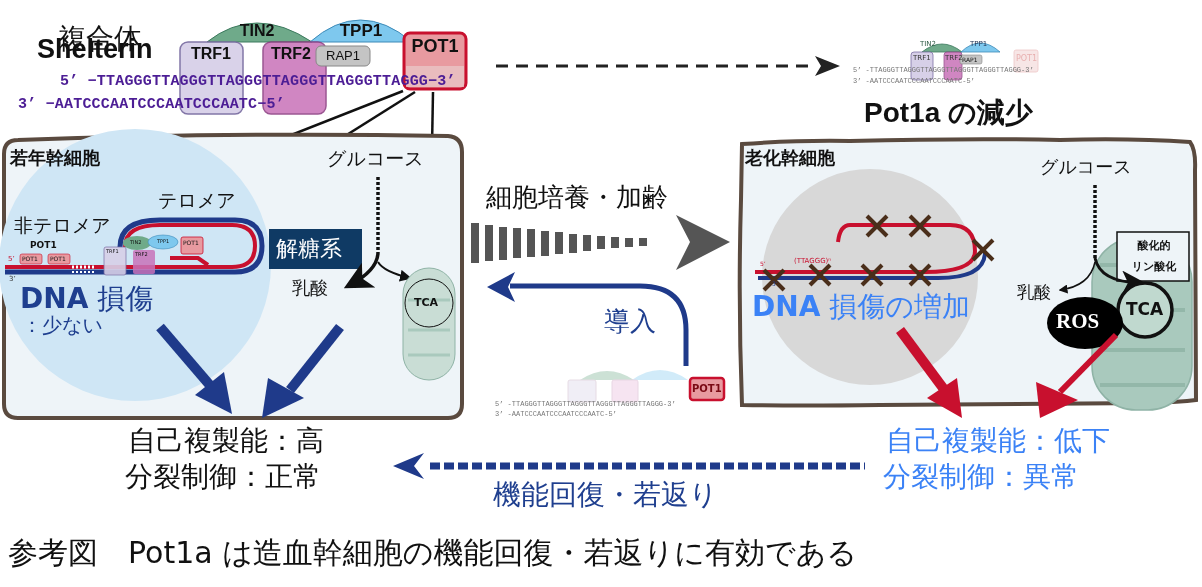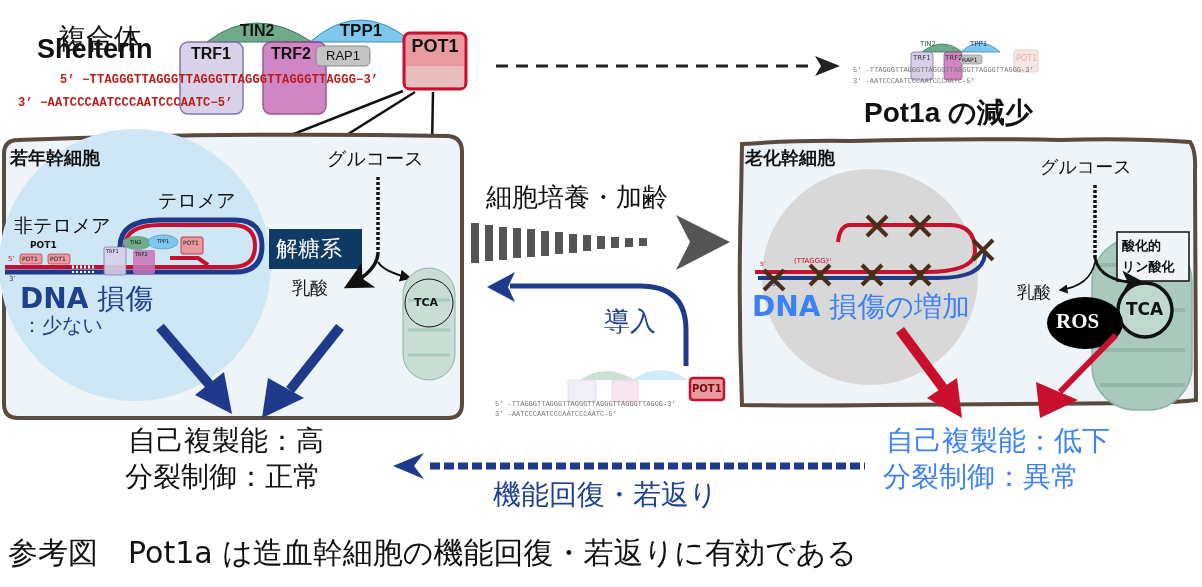--- a/index.html
+++ b/index.html
@@ -2,21 +2,21 @@
 <html><head>
 <meta charset="utf-8">
 <style>
   html, body { margin: 0; padding: 0; background: #ffffff; }
   body { width: 1202px; height: 587px; position: relative; overflow: hidden;
          font-family: "DejaVu Sans", "Liberation Sans", sans-serif; color: #111; }
   .abs { position: absolute; white-space: nowrap; }
   #art { position: absolute; left: 0; top: 0; }
   .shel-title { font-family: "Liberation Sans", sans-serif; font-weight: bold; font-size: 27px; line-height: 28px; }
   .shel-sub { font-size: 28px; line-height: 30px; }
-  .seq { font-family: "Liberation Mono", "DejaVu Sans Mono", monospace; font-weight: bold; color: #b91c1c; font-size: 12px; letter-spacing: 0.2px; }
+  .seq { font-family: "Liberation Mono", "DejaVu Sans Mono", monospace; font-weight: bold; color: #4c1d95; font-size: 15px; letter-spacing: 0.2px; }
   .seq-small { font-family: "Liberation Mono", monospace; color: #777; font-size: 7px; }
   .prot { font-family: "Liberation Sans", sans-serif; font-weight: bold; text-align: center; }
   .cell-title { font-size: 18px; font-weight: bold; text-align: right; }
   .big-label { font-size: 26px; }
   .blue { color: #1f3f8f; }
   .dark-red { color: #3b82f6; }
   .outcome { font-size: 28px; line-height: 36px; }
   .caption { font-size: 30px; }
 </style>
 </head>
@@ -221,21 +221,21 @@
 <div class="abs big-label blue" style="left:22px; top:312px; font-size:20px;">：少ない</div>
 
 <div class="abs" style="left:486px; top:180px; font-size:26px;">細胞培養・加齢</div>
 <div class="abs blue" style="left:565px; top:304px; font-size:26px;margin-left:39px;">導入</div>
 <div class="abs" style="left:692px; top:383px; font-size:10px; font-weight:bold; color:#7a0a14;">POT1</div>
 <div class="abs seq-small" style="left:495px; top:400px; font-size:7px;">5’ -TTAGGGTTAGGGTTAGGGTTAGGGTTAGGGTTAGGG-3’</div>
 <div class="abs seq-small" style="left:495px; top:410px; font-size:7px;">3’ -AATCCCAATCCCAATCCCAATC-5’</div>
 
 <div class="abs cell-title" style="left:745px; top:146px;">老化幹細胞</div>
 <div class="abs" style="left:1040px; top:155px; font-size:18px;">グルコース</div>
-<div class="abs" style="left:1122px; top:235px; font-size:13px; font-weight:bold; line-height:21px; text-align:left; width:64px;">
+<div class="abs" style="left:1122px; top:235px; font-size:11px; font-weight:bold; line-height:21px; text-align:center; width:64px;">
     <div>酸化的</div>
     <div>リン酸化</div>
   </div>
 <div class="abs" style="left:1017px; top:281px; font-size:17px;">乳酸</div>
 <div class="abs" style="left:1056px; top:309px; font-size:21px; font-weight:bold; color:#fff; font-family:'Liberation Serif',serif;">ROS</div>
 <div class="abs" style="left:1126px; top:299px; font-size:17px; font-weight:bold;">TCA</div>
 <div class="abs" style="left:794px; top:257px; font-size:7px; color:#c8102e;">(TTAGGG)ⁿ</div>
 <div class="abs" style="left:760px; top:260px; font-size:6px; color:#c8102e;">5’</div>
 <div class="abs" style="left:772px; top:280px; font-size:6px; color:#1f3a8a;">3’</div>
 <div class="abs dark-red" style="left:752px; top:288px; font-size:28px;"><b>DNA</b><span> 損傷の増加</span></div>

